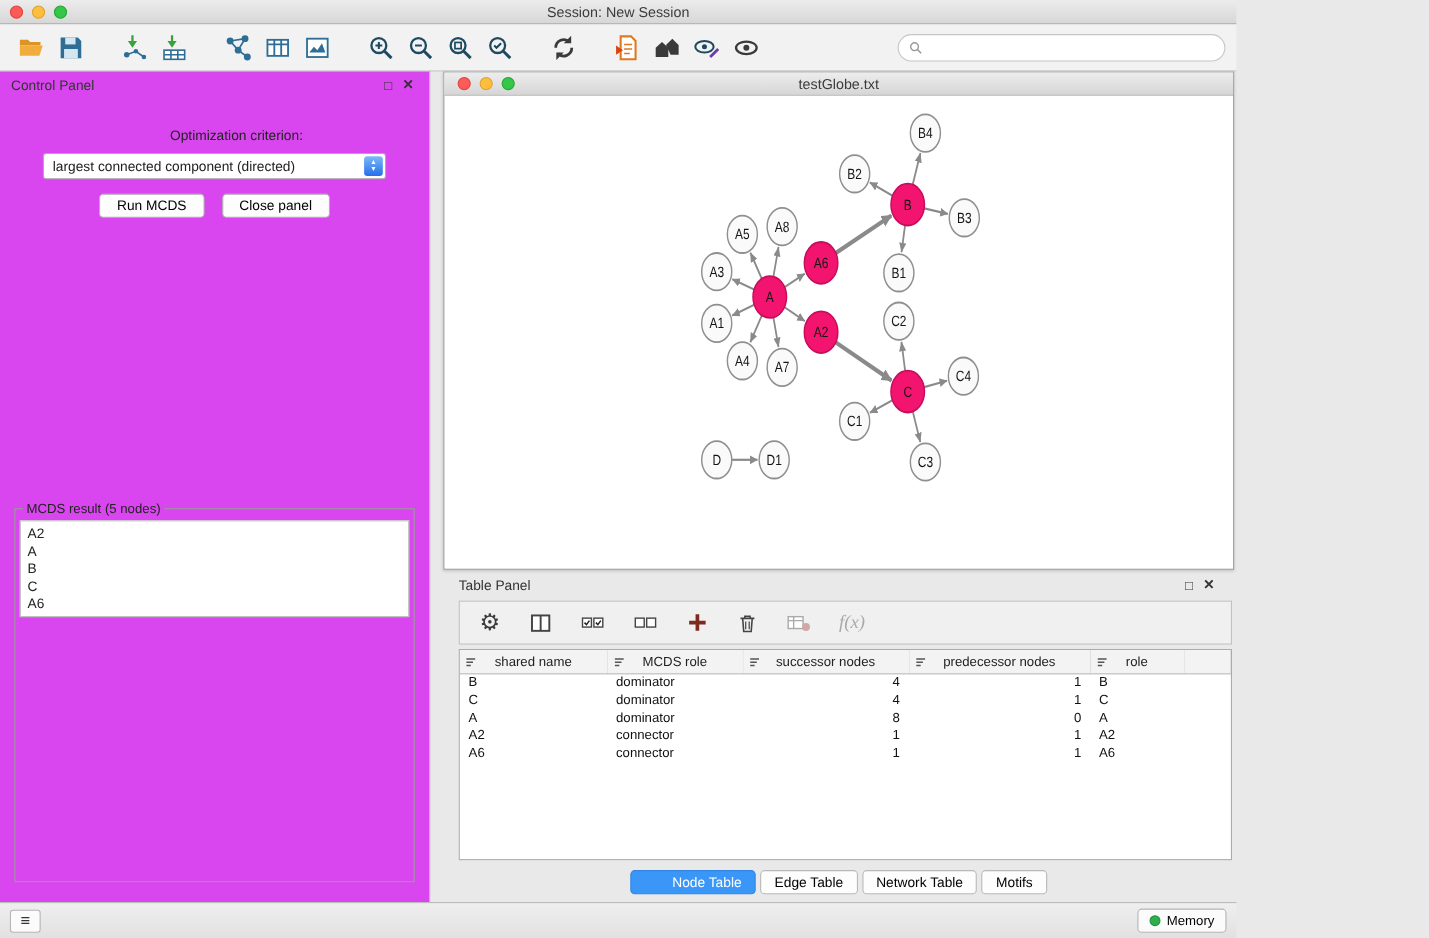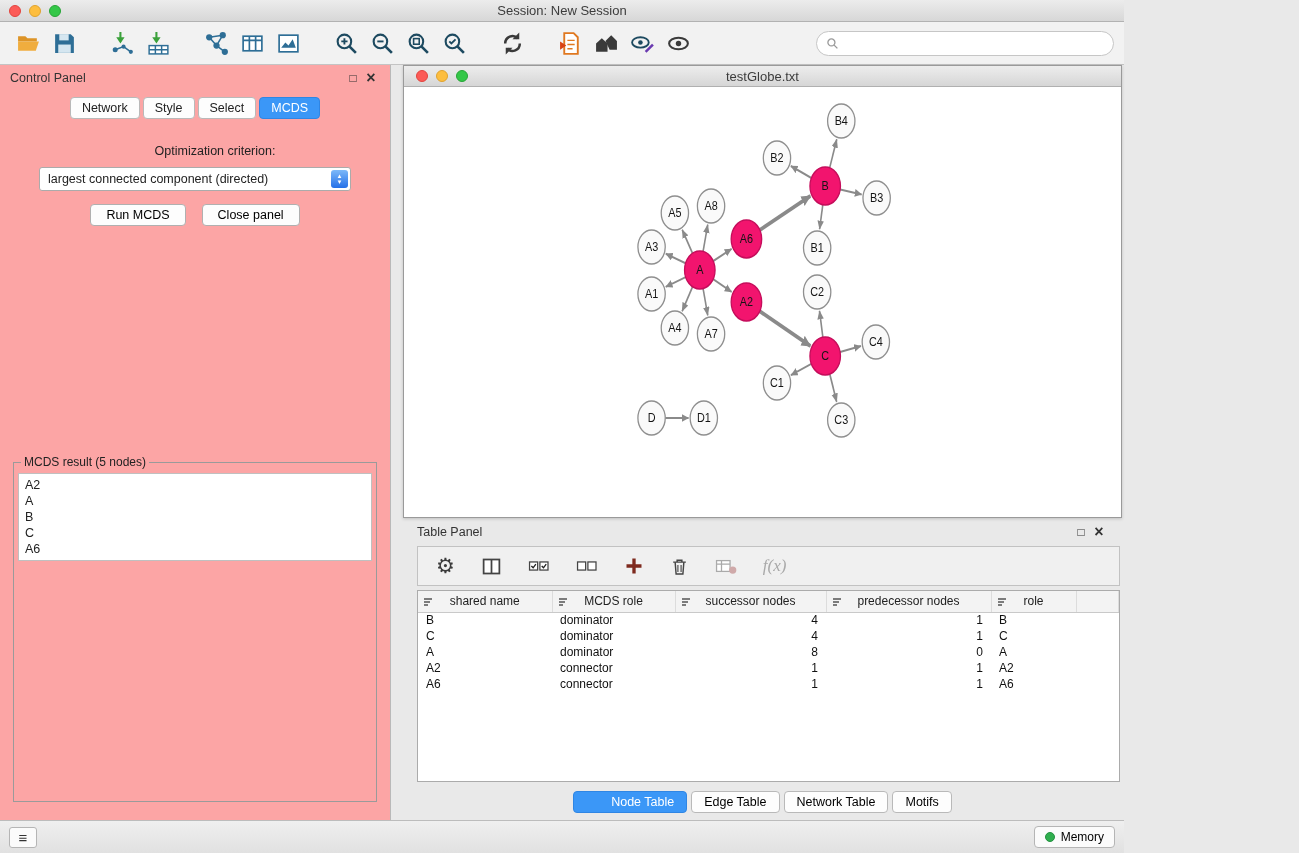--- a/index.html
+++ b/index.html
@@ -21,21 +21,21 @@
   .tgroup { display:flex; align-items:center; margin-right:22px; }
   .tb { width:36px; height:36px; background:transparent; border:none; display:flex; align-items:center; justify-content:center; cursor:default; }
   .tb svg { width:25px; height:25px; }
   .search-wrap { margin-left:auto; width:298px; height:25px; border:1px solid #c6c6c6; border-radius:13px; background:#fff; display:flex; align-items:center; padding:0 9px; gap:5px; }
   .search-wrap input { border:none; outline:none; flex:1; font-size:12px; font-family:inherit; background:transparent; }
 
   
   .main { flex:1; display:flex; min-height:0; }
 
   
-  .control-panel { width:391px; flex:0 0 auto; background:#fca5a5; border-right:1px solid #b9b9b9; display:flex; flex-direction:column; padding-bottom:18px; }
+  .control-panel { width:391px; flex:0 0 auto; background:#d946ef; border-right:1px solid #b9b9b9; display:flex; flex-direction:column; padding-bottom:18px; }
   .panel-header { height:26px; flex:0 0 auto; display:flex; align-items:center; padding:0 10px; font-size:12.5px; color:#333; }
   .panel-header .spacer { flex:1; }
   .win-btn { background:none; border:none; width:18px; font-size:12px; color:#333; font-family:inherit; cursor:default; }
   .win-btn.close { font-size:16px; font-weight:bold; }
   .ctab-row { display:flex; justify-content:center; gap:3px; margin-top:6px; }
   .ctab { padding:3px 11px; font-size:12.5px; background:#fdfdfd; border:1px solid #b9b9b9; border-radius:4px; font-family:inherit; color:#222; }
   .ctab.active { background:#3b97f7; border-color:#2f86e4; color:#fff; }
   .opt-label { text-align:center; margin-top:25px; font-size:12.5px;margin-left:40px; }
   .select-wrap { position:relative; width:312px; margin:9px auto 0; height:24px; background:#fff; border:1px solid #ababab; border-radius:3px; display:flex; align-items:center; padding:0 24px 0 8px; font-size:12.5px; white-space:nowrap; }
   .stepper { position:absolute; right:2px; top:2px; width:17px; height:18px; border-radius:3px; background:linear-gradient(#7db9f9,#2470e8); display:flex; flex-direction:column; align-items:center; justify-content:center; color:#fff; font-size:7px; line-height:6px; }
@@ -226,26 +226,20 @@
   </div>
 
   <div class="main">
 
     <div class="control-panel">
       <div class="panel-header">
         <span>Control Panel</span>
         <span class="spacer"></span>
         <button class="win-btn">□</button>
         <button class="win-btn close">×</button>
-      </div>
-      <div class="ctab-row">
-        <button class="ctab">Network</button>
-        <button class="ctab">Style</button>
-        <button class="ctab">Select</button>
-        <button class="ctab active">MCDS</button>
       </div>
       <div class="opt-label">Optimization criterion:</div>
       <div class="select-wrap">
         <span>largest connected component (directed)</span>
         <span class="stepper">
           <span>▴</span>
             <span>▾</span>
         </span>
       </div>
       <div class="btn-row">

